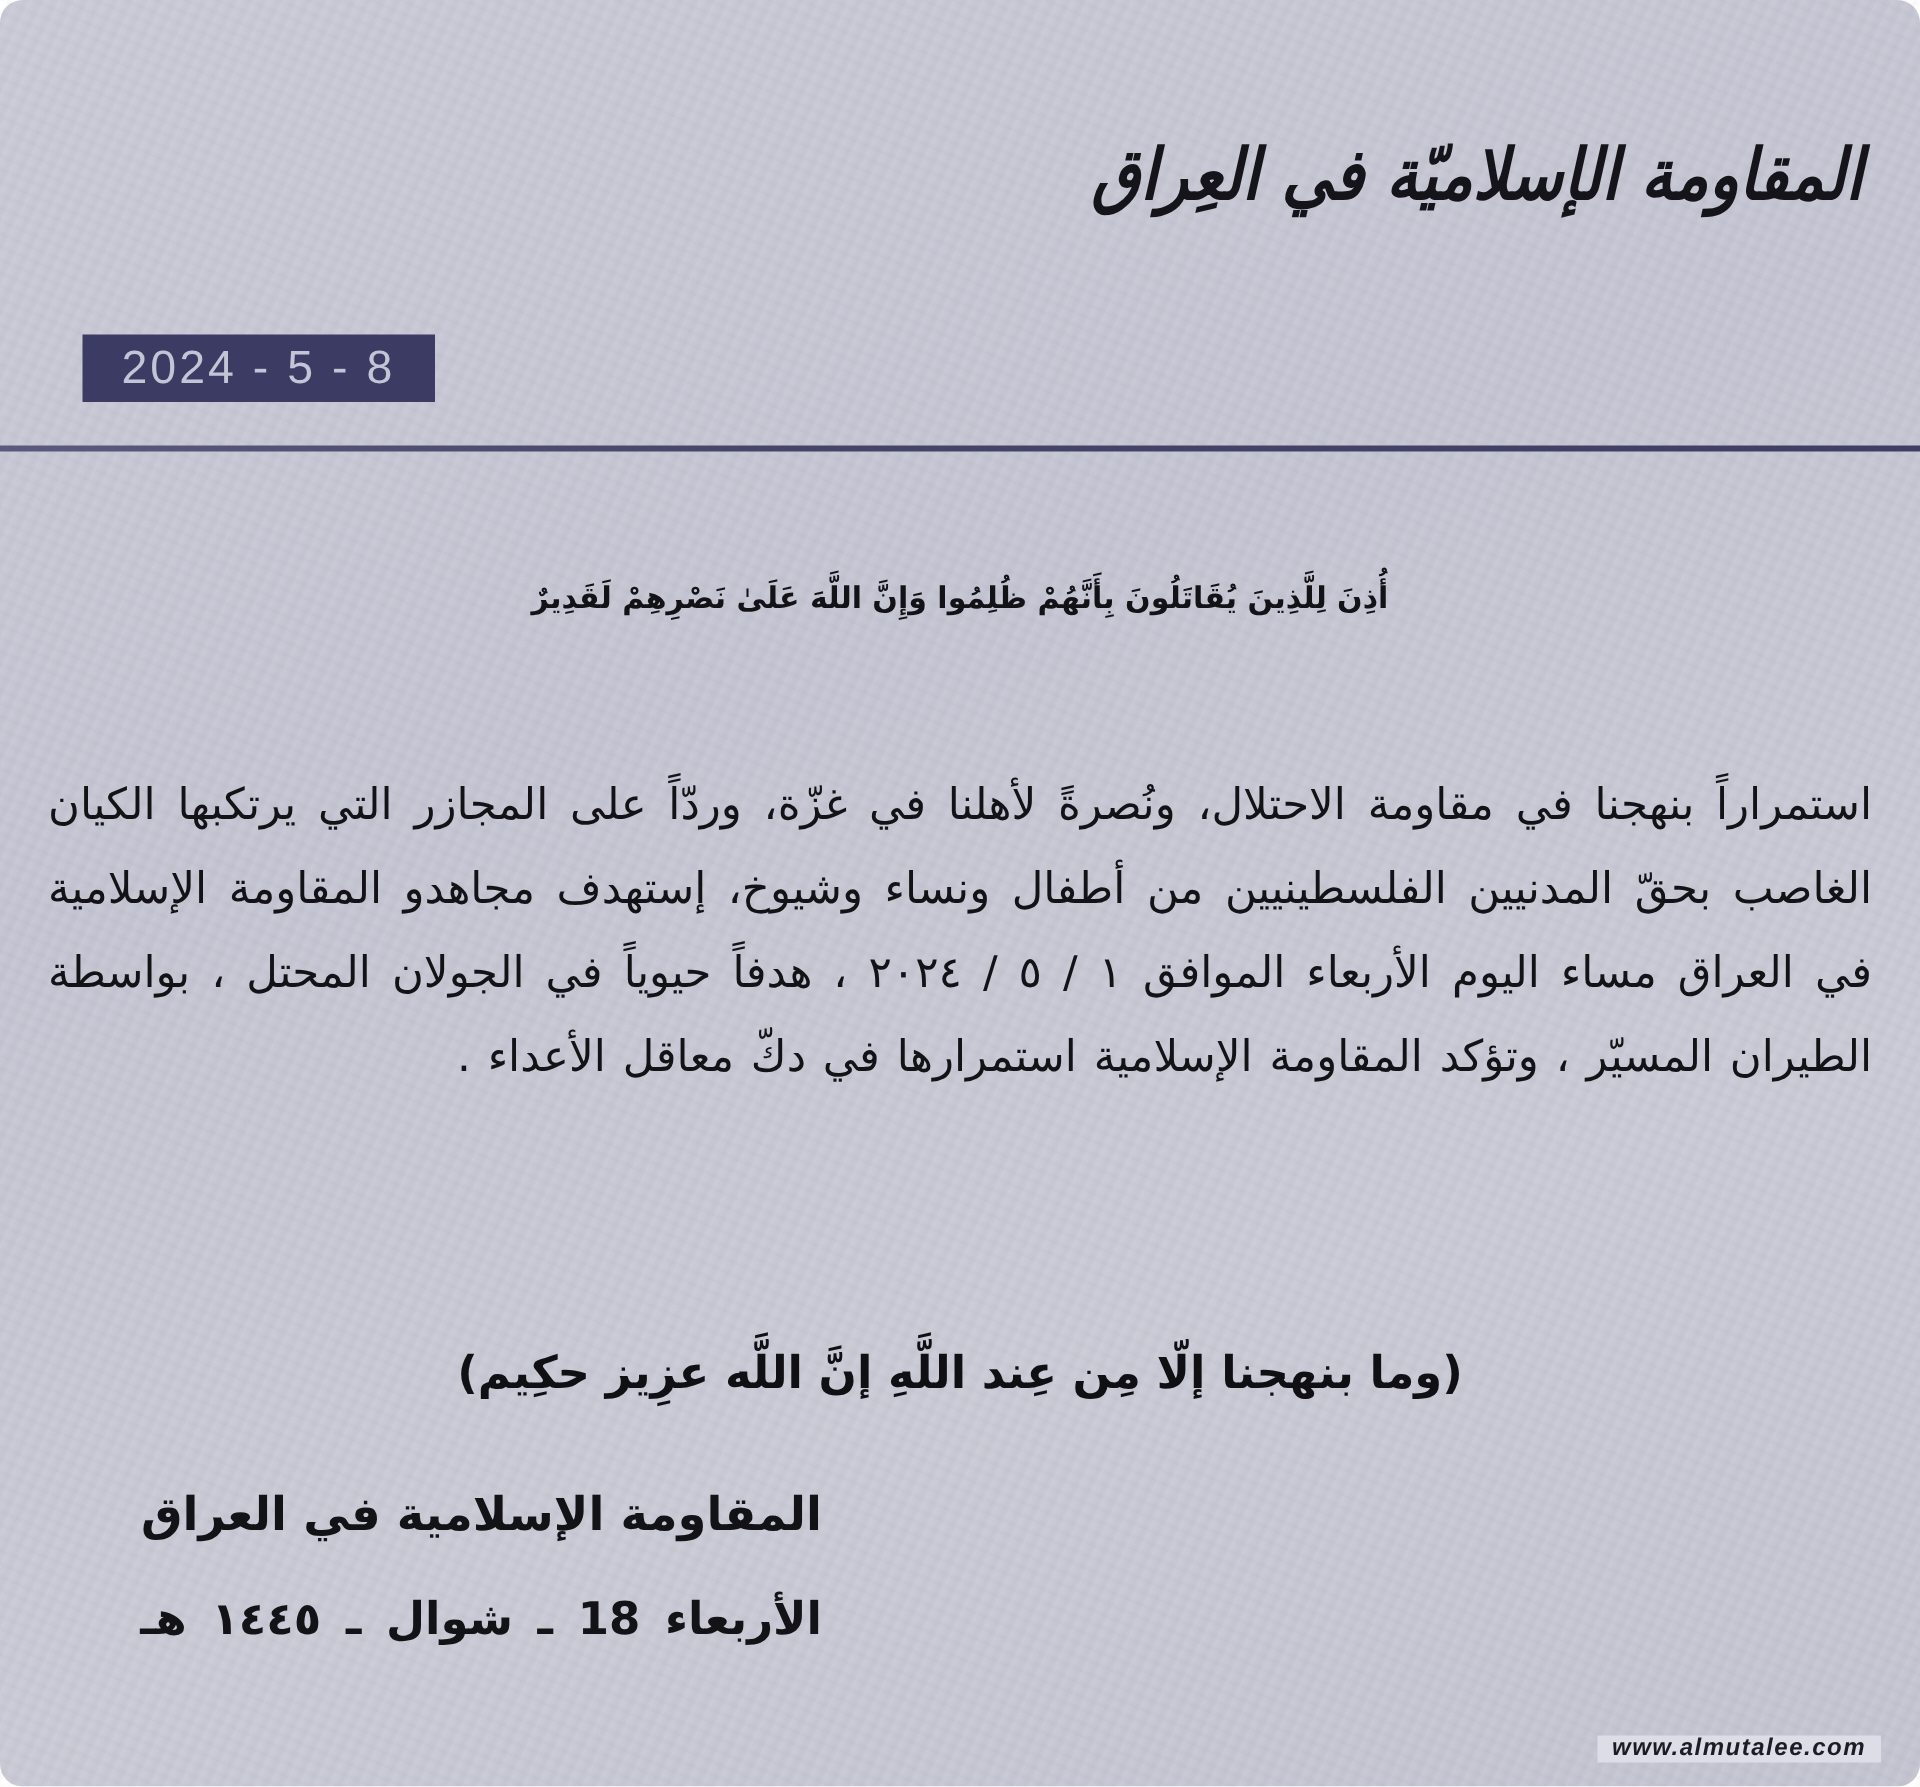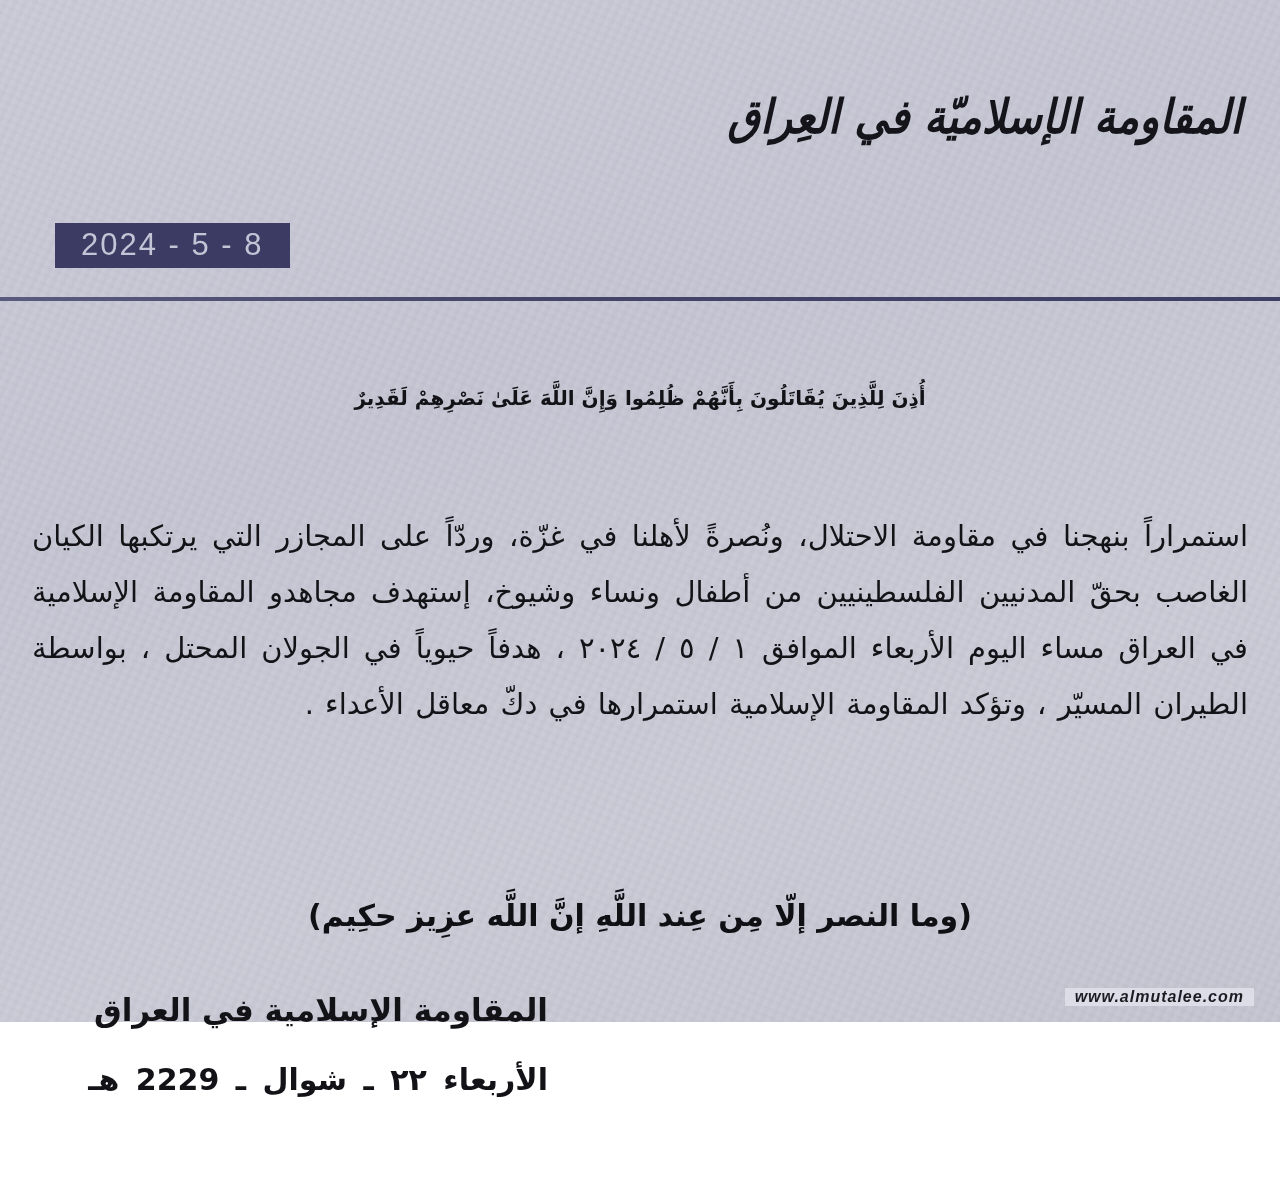--- a/index.html
+++ b/index.html
@@ -8,23 +8,24 @@
   }
   body {
     width: 1280px;
     height: 1191px;
     font-family: "DejaVu Sans", sans-serif;
     overflow: hidden;
   }
   .page {
     position: relative;
     width: 1280px;
-    height: 1022px;
+    height: 1191px;
     background: linear-gradient(160deg, #c9cad6 0%, #c4c5d2 38%, #c9cad5 70%, #c3c4d0 100%);
     color: #17171d;
+    border-radius: 15px;
   }
   
   .page::before {
     content: "";
     position: absolute;
     inset: 0;
     background:
       repeating-linear-gradient(115deg, rgba(255,255,255,0.05) 0px, rgba(255,255,255,0.0) 3px, rgba(0,0,0,0.02) 6px, rgba(255,255,255,0.0) 9px),
       repeating-linear-gradient(23deg, rgba(0,0,0,0.015) 0px, rgba(255,255,255,0.03) 4px, rgba(0,0,0,0.0) 8px);
     pointer-events: none;
@@ -173,22 +174,22 @@
 
   <div class="date-badge">2024 - 5 - 8</div>
 
   <div class="divider"></div>
 
 
   <p class="verse">أُذِنَ لِلَّذِينَ يُقَاتَلُونَ بِأَنَّهُمْ ظُلِمُوا وَإِنَّ اللَّهَ عَلَىٰ نَصْرِهِمْ لَقَدِيرٌ</p>
 
   <p class="statement">استمراراً بنهجنا في مقاومة الاحتلال، ونُصرةً لأهلنا في غزّة، وردّاً على المجازر التي يرتكبها الكيان الغاصب بحقّ المدنيين الفلسطينيين من أطفال ونساء وشيوخ، إستهدف مجاهدو المقاومة الإسلامية في العراق مساء اليوم الأربعاء الموافق ١ / ٥ / ٢٠٢٤ ، هدفاً حيوياً في الجولان المحتل ، بواسطة الطيران المسيّر ، وتؤكد المقاومة الإسلامية استمرارها في دكّ معاقل الأعداء .</p>
 
-  <p class="closing-quote">(وما النصر إلّا مِن عِند اللَّهِ  إنَّ اللَّه عزِيز حكِيم)</p>
+  <p class="closing-quote">(وما بنهجنا إلّا مِن عِند اللَّهِ  إنَّ اللَّه عزِيز حكِيم)</p>
 
   <div class="signature">
     <p class="sig-org">المقاومة الإسلامية في العراق</p>
-    <p class="sig-date">الأربعاء ٢٢ ـ شوال ـ 2229 هـ</p>
+    <p class="sig-date">الأربعاء 18 ـ شوال ـ ١٤٤٥ هـ</p>
   </div>
 
   <div class="watermark">www.almutalee.com</div>
 
 </div>
 
 </body></html>

